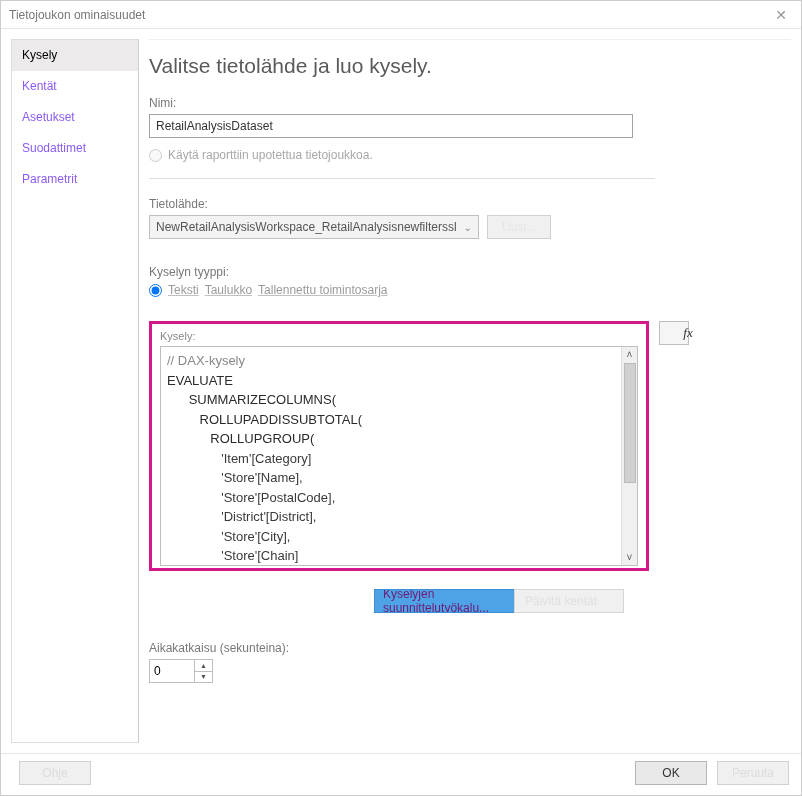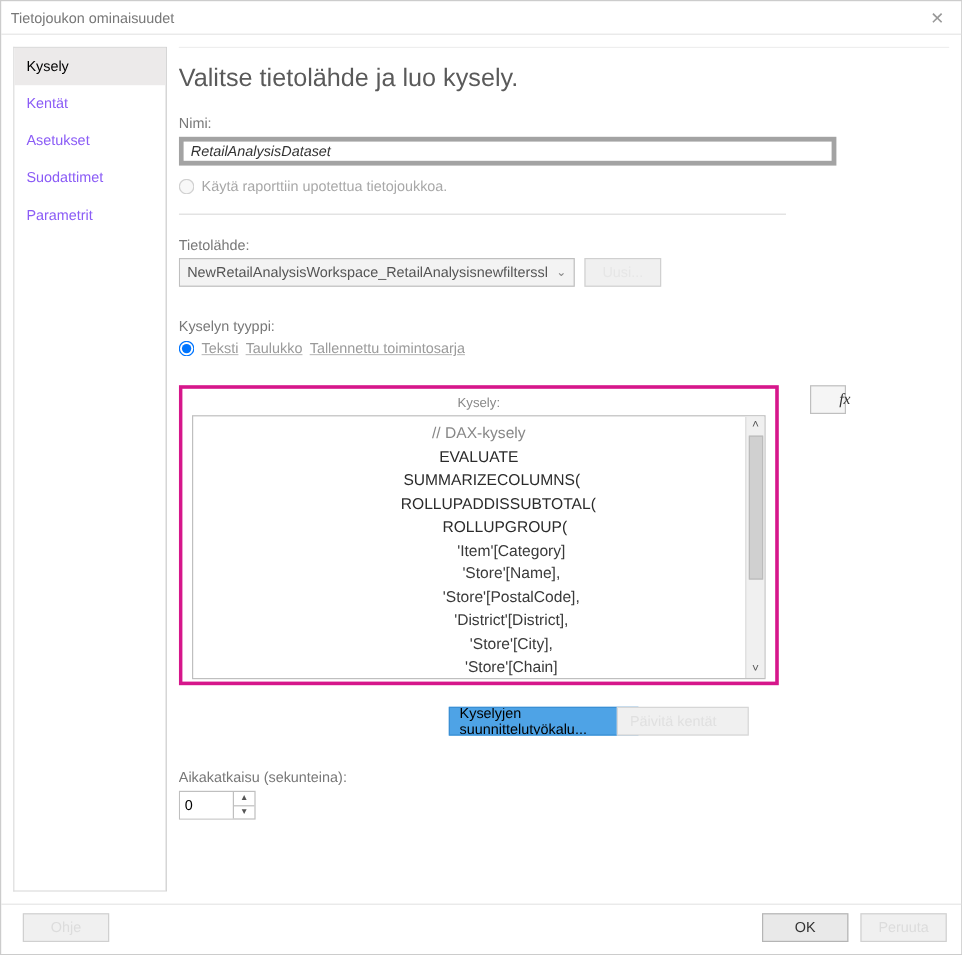--- a/index.html
+++ b/index.html
@@ -76,27 +76,26 @@
   font-weight: 400;
   color: #5a5a5a;
   margin: 8px 0 8px 0;
 }
 .label {
   color: #787878;
   font-size: 12px;
   margin-bottom: 4px;
 }
 .text-input {
-  width: 548px;
-  height: 24px;
-  border: 4px solid #a3a3a3;
+  width: 484px;
+  height: 24px;
+  border: 1px solid #a3a3a3;
   padding: 2px 6px;
   font-size: 12px;
   color: #333;
-  font-style: italic;
 }
 .radio-row {
   display: flex;
   align-items: center;
   gap: 6px;
   color: #a8a8a8;
 }
 .radio-row input[type=radio] {
   accent-color: #888;
 }
@@ -168,23 +167,22 @@
   padding: 6px 8px 2px 8px;
   width: 500px;
 }
 .query-block .qlabel {
   color: #888;
   font-size: 11px;
   margin-bottom: 4px;
 }
 .query-wrap {
   display: flex;
-  gap: 20px;
+  gap: 4px;
   align-items: flex-start;
-  text-align: center;
 }
 .query-area {
   position: relative;
   border: 1px solid #bfbfbf;
   height: 220px;
   background: #fff;
   color: #3a3a3a;
   overflow: hidden;
   flex: 1;
 }
@@ -240,21 +238,21 @@
 }
 .under-query-btns {
   display: flex;
   gap: 0;
   margin-top: 8px;
   margin-left: 225px;
 }
 .under-query-btns .b1 {
   background: #4ea3e6;
   border: 1px solid #3a8fd4;
-  color: #000000;
+  color: #701a75;
   height: 24px;
   padding: 0 8px;
   font-size: 12px;
   display: flex;
   align-items: center;
   overflow: hidden;
   width: 158px;
 }
 .under-query-btns .b2 {
   background: #f0f0f0;

